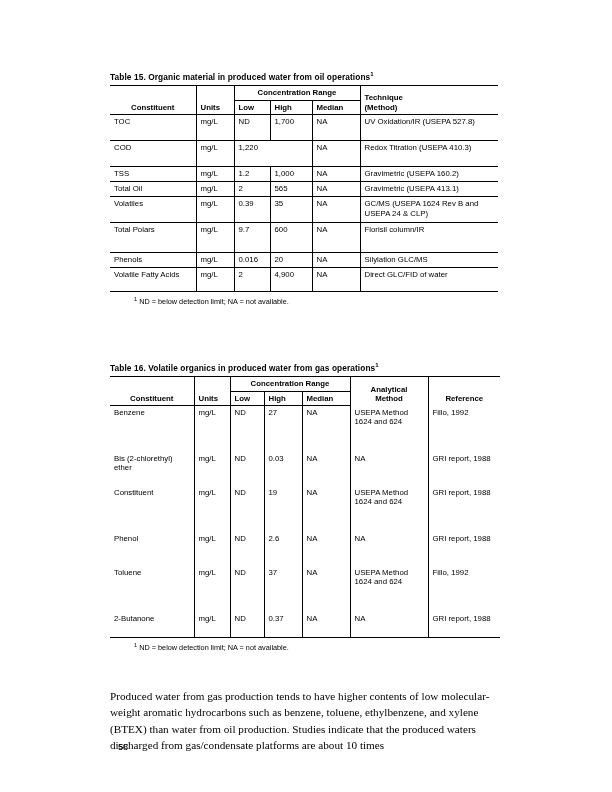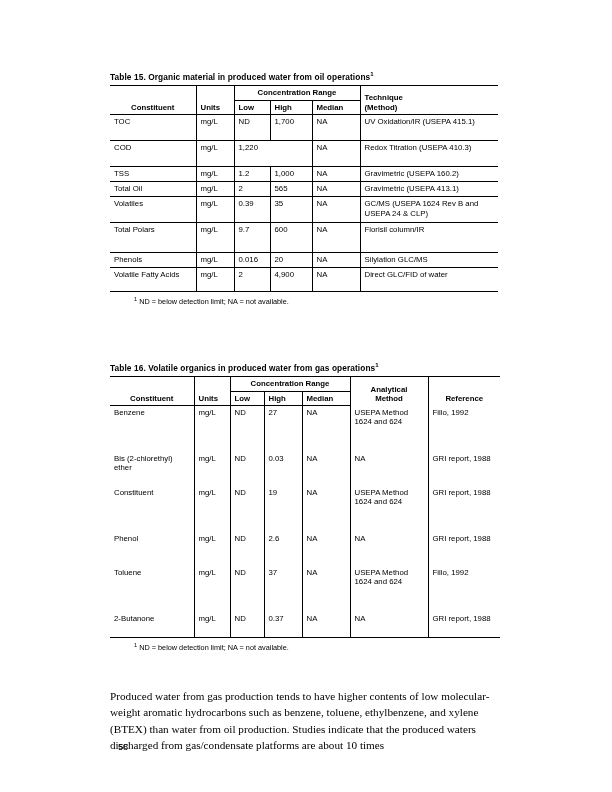--- a/index.html
+++ b/index.html
@@ -146,21 +146,21 @@
           <th class="c">Median</th>
         </tr>
       </thead>
       <tbody>
         <tr style="height:26px;">
           <td>TOC</td>
           <td class="c">mg/L</td>
           <td class="c">ND</td>
           <td class="c">1,700</td>
           <td class="c">NA</td>
-          <td>UV Oxidation/IR (USEPA 415.1)</td>
+          <td>UV Oxidation/IR (USEPA 527.8)</td>
         </tr>
         <tr style="height:26px;">
           <td>COD</td>
           <td class="c">mg/L</td>
           <td class="c" colspan="2">1,220</td>
           <td class="c">NA</td>
           <td>Redox Titration (USEPA 410.3)</td>
         </tr>
         <tr style="height:15px;">
           <td>TSS</td>

